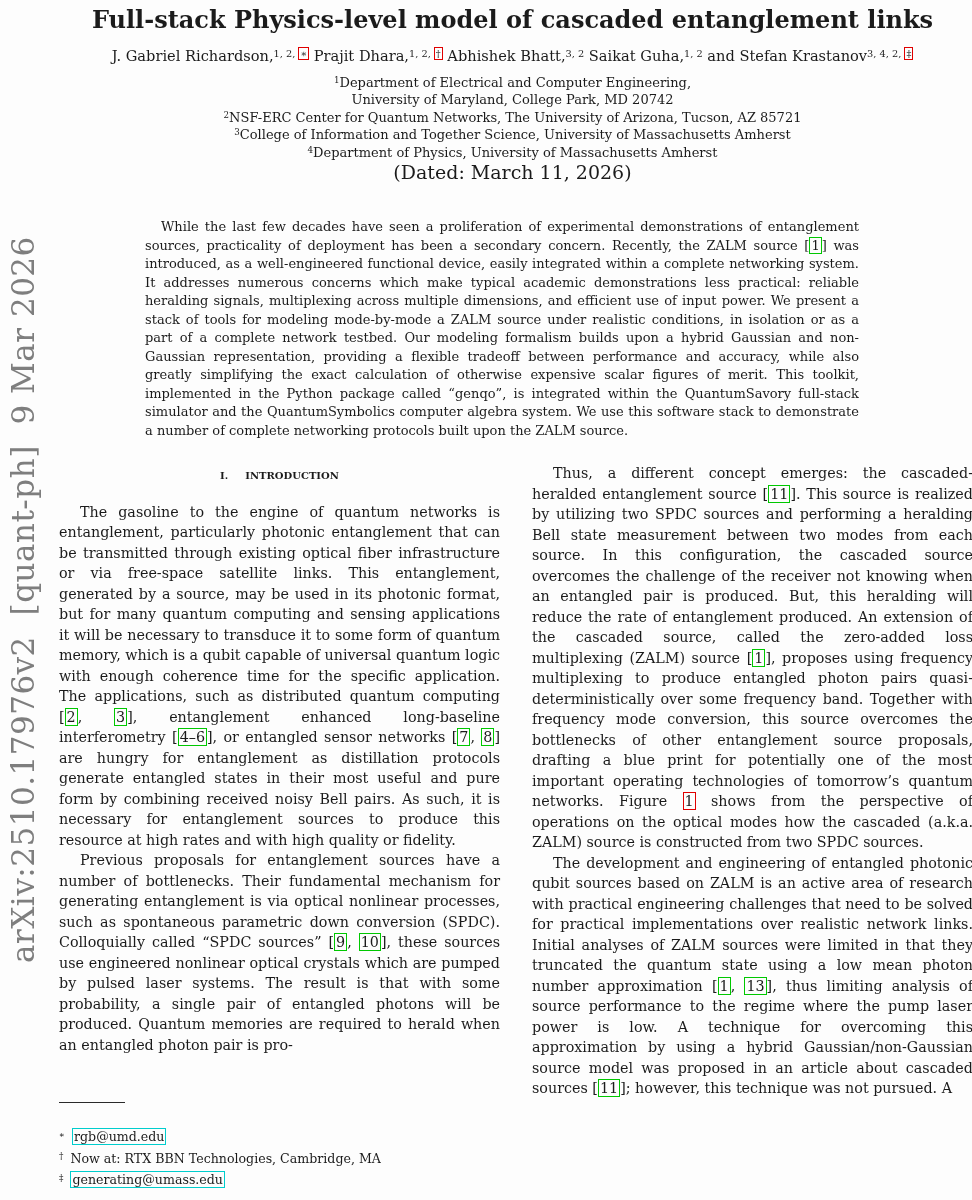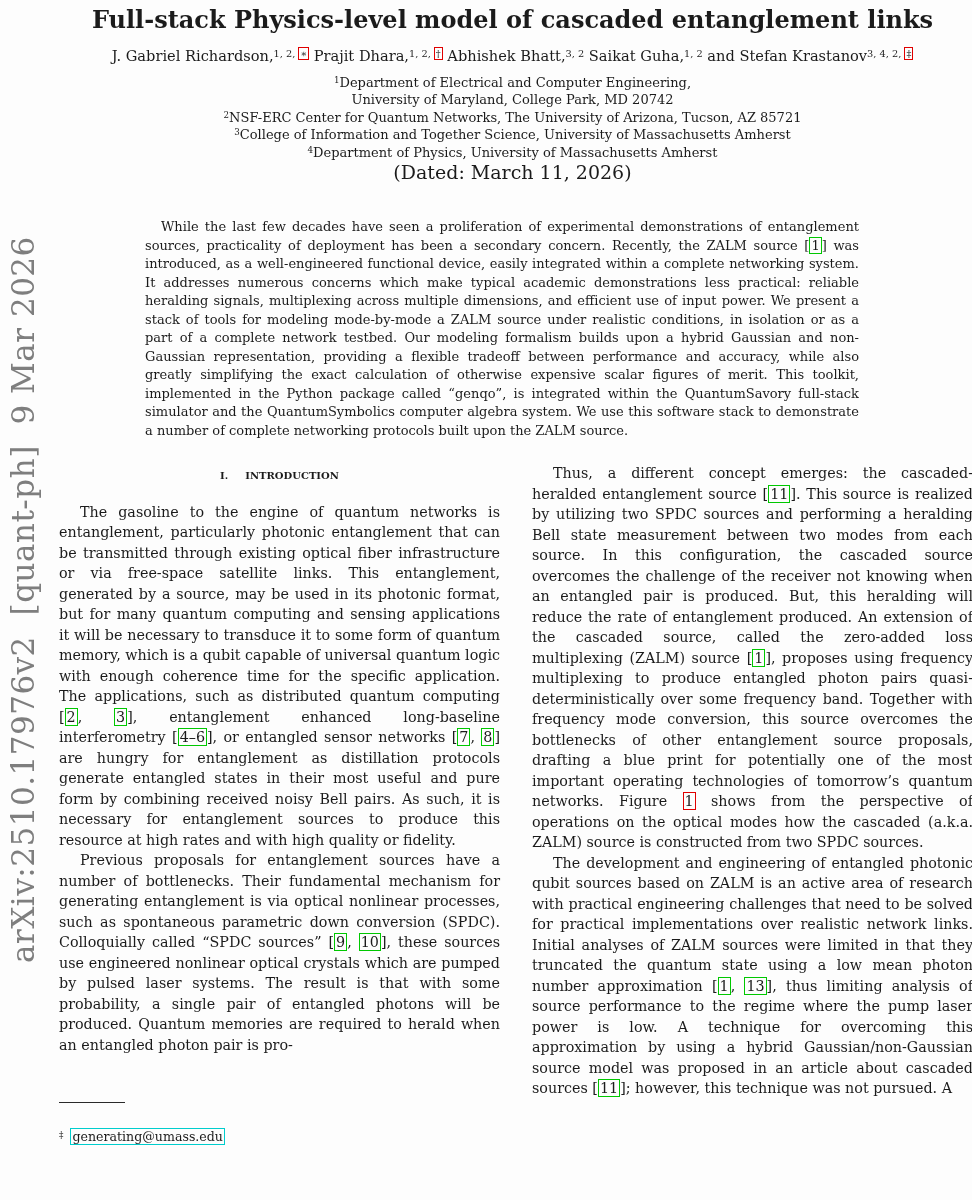--- a/index.html
+++ b/index.html
@@ -141,14 +141,16 @@
   <p class="par indent"><span>Previous proposals for entanglement sources have a number of bottlenecks. Their fundamental mechanism for generating entanglement is via optical nonlinear processes, such as spontaneous parametric down conversion (SPDC). Colloquially called “SPDC sources” [</span><span class="box box-green">9</span><span>, </span><span class="box box-green">10</span><span>], these sources use engineered nonlinear optical crystals which are pumped by pulsed laser systems. The result is that with some probability, a single pair of entangled photons will be produced. Quantum memories are required to herald when an entangled photon pair is pro-</span></p>
 </div>
 
 <div class="col col-right">
   <p class="par indent"><span>Thus, a different concept emerges: the cascaded-heralded entanglement source [</span><span class="box box-green">11</span><span>]. This source is realized by utilizing two SPDC sources and performing a heralding Bell state measurement between two modes from each source. In this configuration, the cascaded source overcomes the challenge of the receiver not knowing when an entangled pair is produced. But, this heralding will reduce the rate of entanglement produced. An extension of the cascaded source, called the zero-added loss multiplexing (ZALM) source [</span><span class="box box-green">1</span><span>], proposes using frequency multiplexing to produce entangled photon pairs quasi-deterministically over some frequency band. Together with frequency mode conversion, this source overcomes the bottlenecks of other entanglement source proposals, drafting a blue print for potentially one of the most important operating technologies of tomorrow’s quantum networks. Figure </span><span class="box box-red">1</span><span> shows from the perspective of operations on the optical modes how the cascaded (a.k.a. ZALM) source is constructed from two SPDC sources.</span></p>
   <p class="par indent"><span>The development and engineering of entangled photonic qubit sources based on ZALM is an active area of research with practical engineering challenges that need to be solved for practical implementations over realistic network links. Initial analyses of ZALM sources were limited in that they truncated the quantum state using a low mean photon number approximation [</span><span class="box box-green">1</span><span>, </span><span class="box box-green">13</span><span>], thus limiting analysis of source performance to the regime where the pump laser power is low. A technique for overcoming this approximation by using a hybrid Gaussian/non-Gaussian source model was proposed in an article about cascaded sources [</span><span class="box box-green">11</span><span>]; however, this technique was not pursued. A</span></p>
 </div>
 
 <div class="footnotes">
   <hr class="fn-rule">
+  <div class="fn-row"><span class="fn-marker">∗</span><span><span class="box box-cyan">rgb@umd.edu</span></span></div>
+  <div class="fn-row"><span class="fn-marker">†</span><span><span>Now at: RTX BBN Technologies, Cambridge, MA</span></span></div>
   <div class="fn-row"><span class="fn-marker">‡</span><span><span class="box box-cyan">generating@umass.edu</span></span></div>
 </div>
 
 </body></html>

